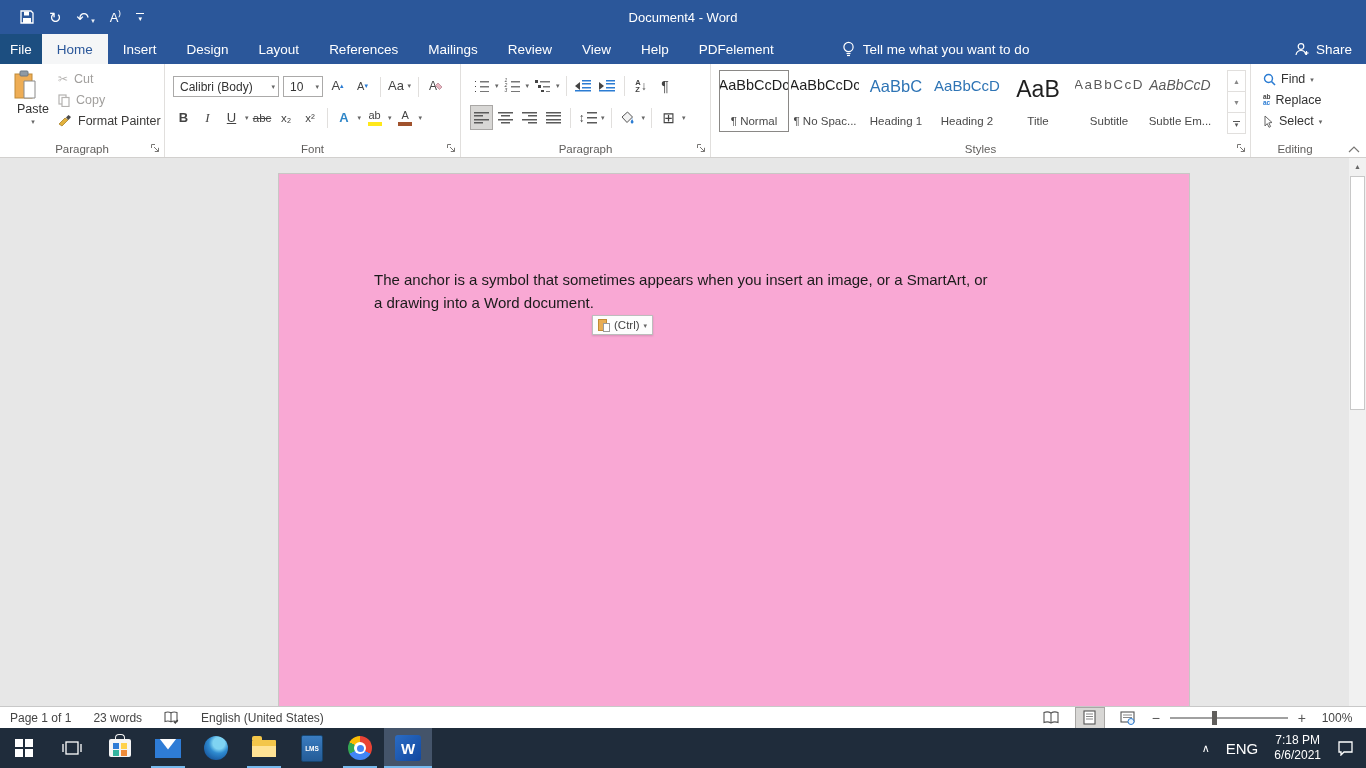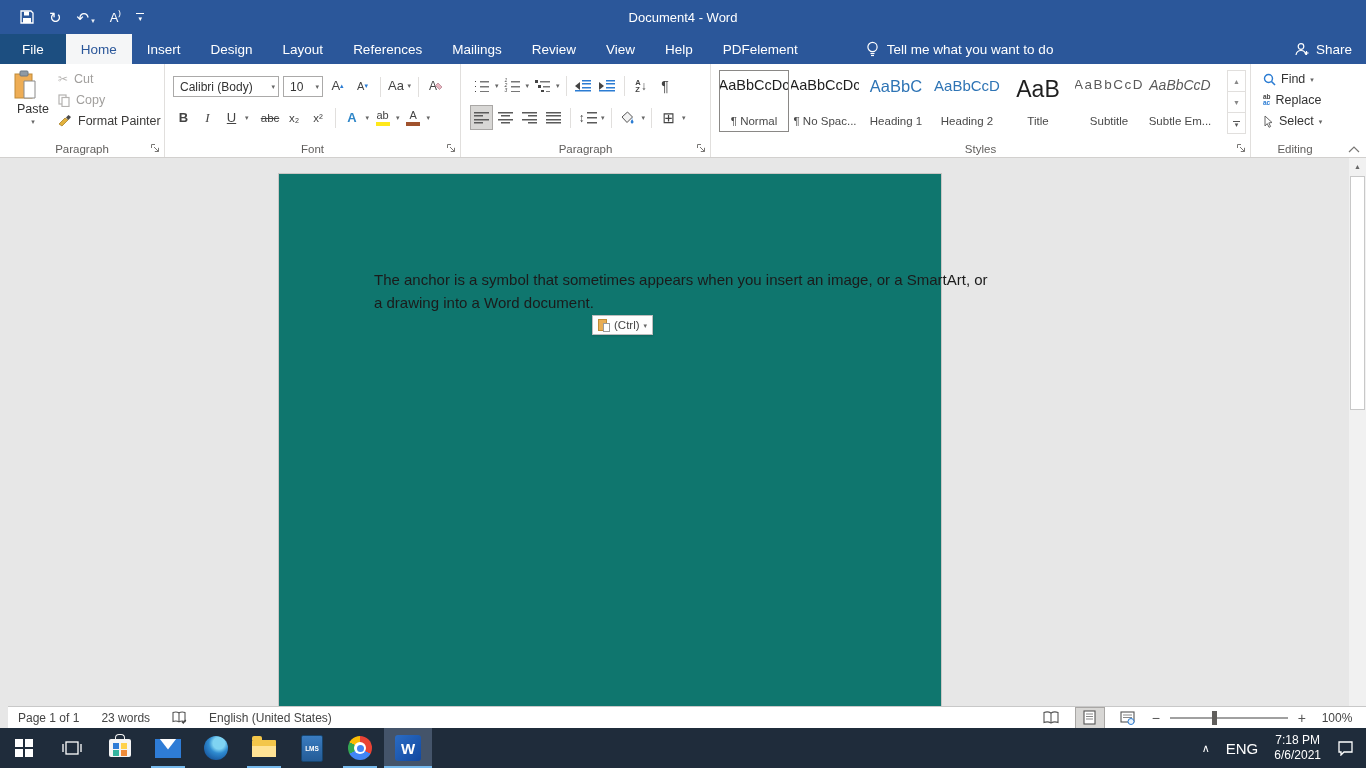--- a/index.html
+++ b/index.html
@@ -22,21 +22,21 @@
   .caption-btn{width:38px;height:34px;display:flex;align-items:center;justify-content:center;color:#fff;}
   .caption-btn.close{width:42px;font-size:17px;}
   .min-bar{display:block;width:11px;height:0;border-top:1.5px solid #fff;}
   .restore-sq{position:relative;width:9px;height:9px;border:1px solid #fff;background:transparent;}
   .restore-sq:before{content:"";position:absolute;left:2px;top:-4px;width:9px;height:9px;border:1px solid #fff;
     border-bottom:none;border-left:none;}
   
   .tabrow{position:absolute;top:34px;left:0;right:0;height:30px;background:#2b579a;display:flex;
     align-items:stretch;color:#fff;font-size:13.5px;}
   .tab{display:flex;align-items:center;padding:0 15px;cursor:default;white-space:nowrap;}
-  .tab.file{background:#1c4e80;padding:0 22px;}
+  .tab.file{background:#1c4e80;padding:0 10px;}
   .tab.active{background:#f5f6f7;color:#2b579a;}
   .tellme{display:flex;align-items:center;gap:8px;margin-left:38px;}
   .share{position:absolute;right:14px;top:34px;height:30px;display:flex;align-items:center;gap:7px;
     color:#fff;font-size:13.5px;}
   
   .ribbon{position:absolute;top:64px;left:0;right:0;height:93px;background:#fff;
     border-bottom:1px solid #d2d0ce;display:flex;color:#3b3a39;}
   .rgroup{position:relative;border-right:1px solid #e1dfdd;height:100%;box-sizing:border-box;}
   .rgroup-label{position:absolute;bottom:2px;left:0;right:0;text-align:center;font-size:11.5px;color:#605e5c;}
   .launcher{position:absolute;bottom:3px;right:3px;width:11px;height:11px;}
@@ -60,21 +60,21 @@
   .combo .caret{margin-left:auto;padding-left:4px;}
   .combo.name{width:106px;}
   .combo.size{width:40px;}
   .fx{font-size:13px;color:#444;}
   .grow:after{content:"▴";font-size:7px;color:#2b7cd3;vertical-align:super;}
   .shrink{font-size:11px;}
   .shrink:after{content:"▾";font-size:7px;color:#2b7cd3;vertical-align:super;}
   .bold{font-weight:bold;}
   .italic{font-style:italic;font-family:"Liberation Serif",serif;}
   .under{text-decoration:underline;}
-  .strike{text-decoration:line-through;font-size:11.5px;margin-left:8px;}
+  .strike{text-decoration:line-through;font-size:11.5px;}
   .subsup{font-size:11.5px;}
   .fx-blue{color:#2f86c8;font-weight:bold;}
   .bar-under{display:inline-flex;flex-direction:column;align-items:center;line-height:1;}
   .bar-under .t{font-size:11px;}
   .bar-under .bar{width:14px;height:4px;margin-top:1px;}
   .bar-yellow{background:#ffe81a;}
   .bar-red{background:#a0522d;}
   .vsep{width:1px;height:20px;background:#e1dfdd;margin:0 3px;}
   
   .g-para{width:250px;}
@@ -163,35 +163,35 @@
   .sbtn .morebar{display:block;width:7px;height:0;border-top:1px solid #555;margin-bottom:1px;}
   
   .g-edit{width:88px;border-right:none;}
   .edit-rows{position:absolute;left:12px;top:8px;display:flex;flex-direction:column;gap:7px;font-size:12.5px;color:#333;}
   .edit-row{display:flex;align-items:center;gap:5px;white-space:nowrap;}
   .i-replace{display:flex;flex-direction:column;font-size:6.5px;line-height:6px;color:#444;font-weight:bold;}
   .i-replace .b2{color:#2b7cd3;}
   .ribbon-collapse{position:absolute;right:6px;bottom:4px;}
   
   .docarea{position:absolute;top:158px;left:0;right:0;bottom:62px;background:#e7e7e7;overflow:hidden;}
-  .page{position:absolute;left:278px;top:15px;width:664px;height:540px;background:#0f766e;
+  .page{position:absolute;left:278px;top:15px;width:912px;height:540px;background:#f9a8d4;
     border:1px solid #c9c7c5;box-sizing:border-box;}
   .doc-text{position:absolute;left:95px;top:94px;width:625px;font-size:15px;color:#1b1b1b;line-height:23px;}
   .paste-options{position:absolute;left:313px;top:141px;display:inline-flex;align-items:center;gap:4px;
     border:1px solid #bdbdbd;background:#fdfdfd;padding:2px 5px;font-size:11.5px;color:#444;
     box-shadow:0 1px 2px rgba(0,0,0,.15);}
   .mini-clip{position:relative;width:12px;height:14px;}
   .mini-clip .body{position:absolute;left:0;top:1px;width:9px;height:12px;background:#e8ad54;border:1px solid #c08a36;box-sizing:border-box;}
   .mini-clip .page2{position:absolute;right:0;bottom:0;width:7px;height:9px;background:#fff;border:1px solid #9a9a9a;box-sizing:border-box;}
   .vscroll{position:absolute;right:0;top:0;bottom:0;width:17px;background:#f1f1f1;}
   .vscroll .arrow{height:16px;display:flex;align-items:center;justify-content:center;font-size:7px;color:#666;}
   .vscroll .thumb{position:absolute;left:1px;right:1px;top:18px;height:234px;background:#fff;border:1px solid #c8c8c8;box-sizing:border-box;}
   
   .statusbar{position:absolute;left:0;right:0;bottom:40px;height:22px;background:#fff;
-    border-top:1px solid #c8c8c8;display:flex;align-items:center;font-size:12px;color:#444;box-sizing:border-box;margin-left:8px;}
+    border-top:1px solid #c8c8c8;display:flex;align-items:center;font-size:12px;color:#444;box-sizing:border-box;}
   .sb-left{display:flex;align-items:center;margin-left:10px;gap:22px;}
   .sb-right{margin-left:auto;display:flex;align-items:center;margin-right:8px;gap:10px;}
   .viewbtn{width:28px;height:20px;display:flex;align-items:center;justify-content:center;}
   .zoom-track{position:relative;width:118px;height:2px;background:#a0a0a0;}
   .zoom-thumb{position:absolute;left:42px;top:-6px;width:5px;height:14px;background:#605e5c;}
   .zoom-val{width:42px;text-align:center;}
   .zoomsign{font-size:14px;color:#555;}
   
   .taskbar{position:absolute;left:0;right:0;bottom:0;height:40px;background:#1f2c3b;display:flex;align-items:stretch;}
   .task-tile{position:relative;width:48px;display:flex;align-items:center;justify-content:center;}

